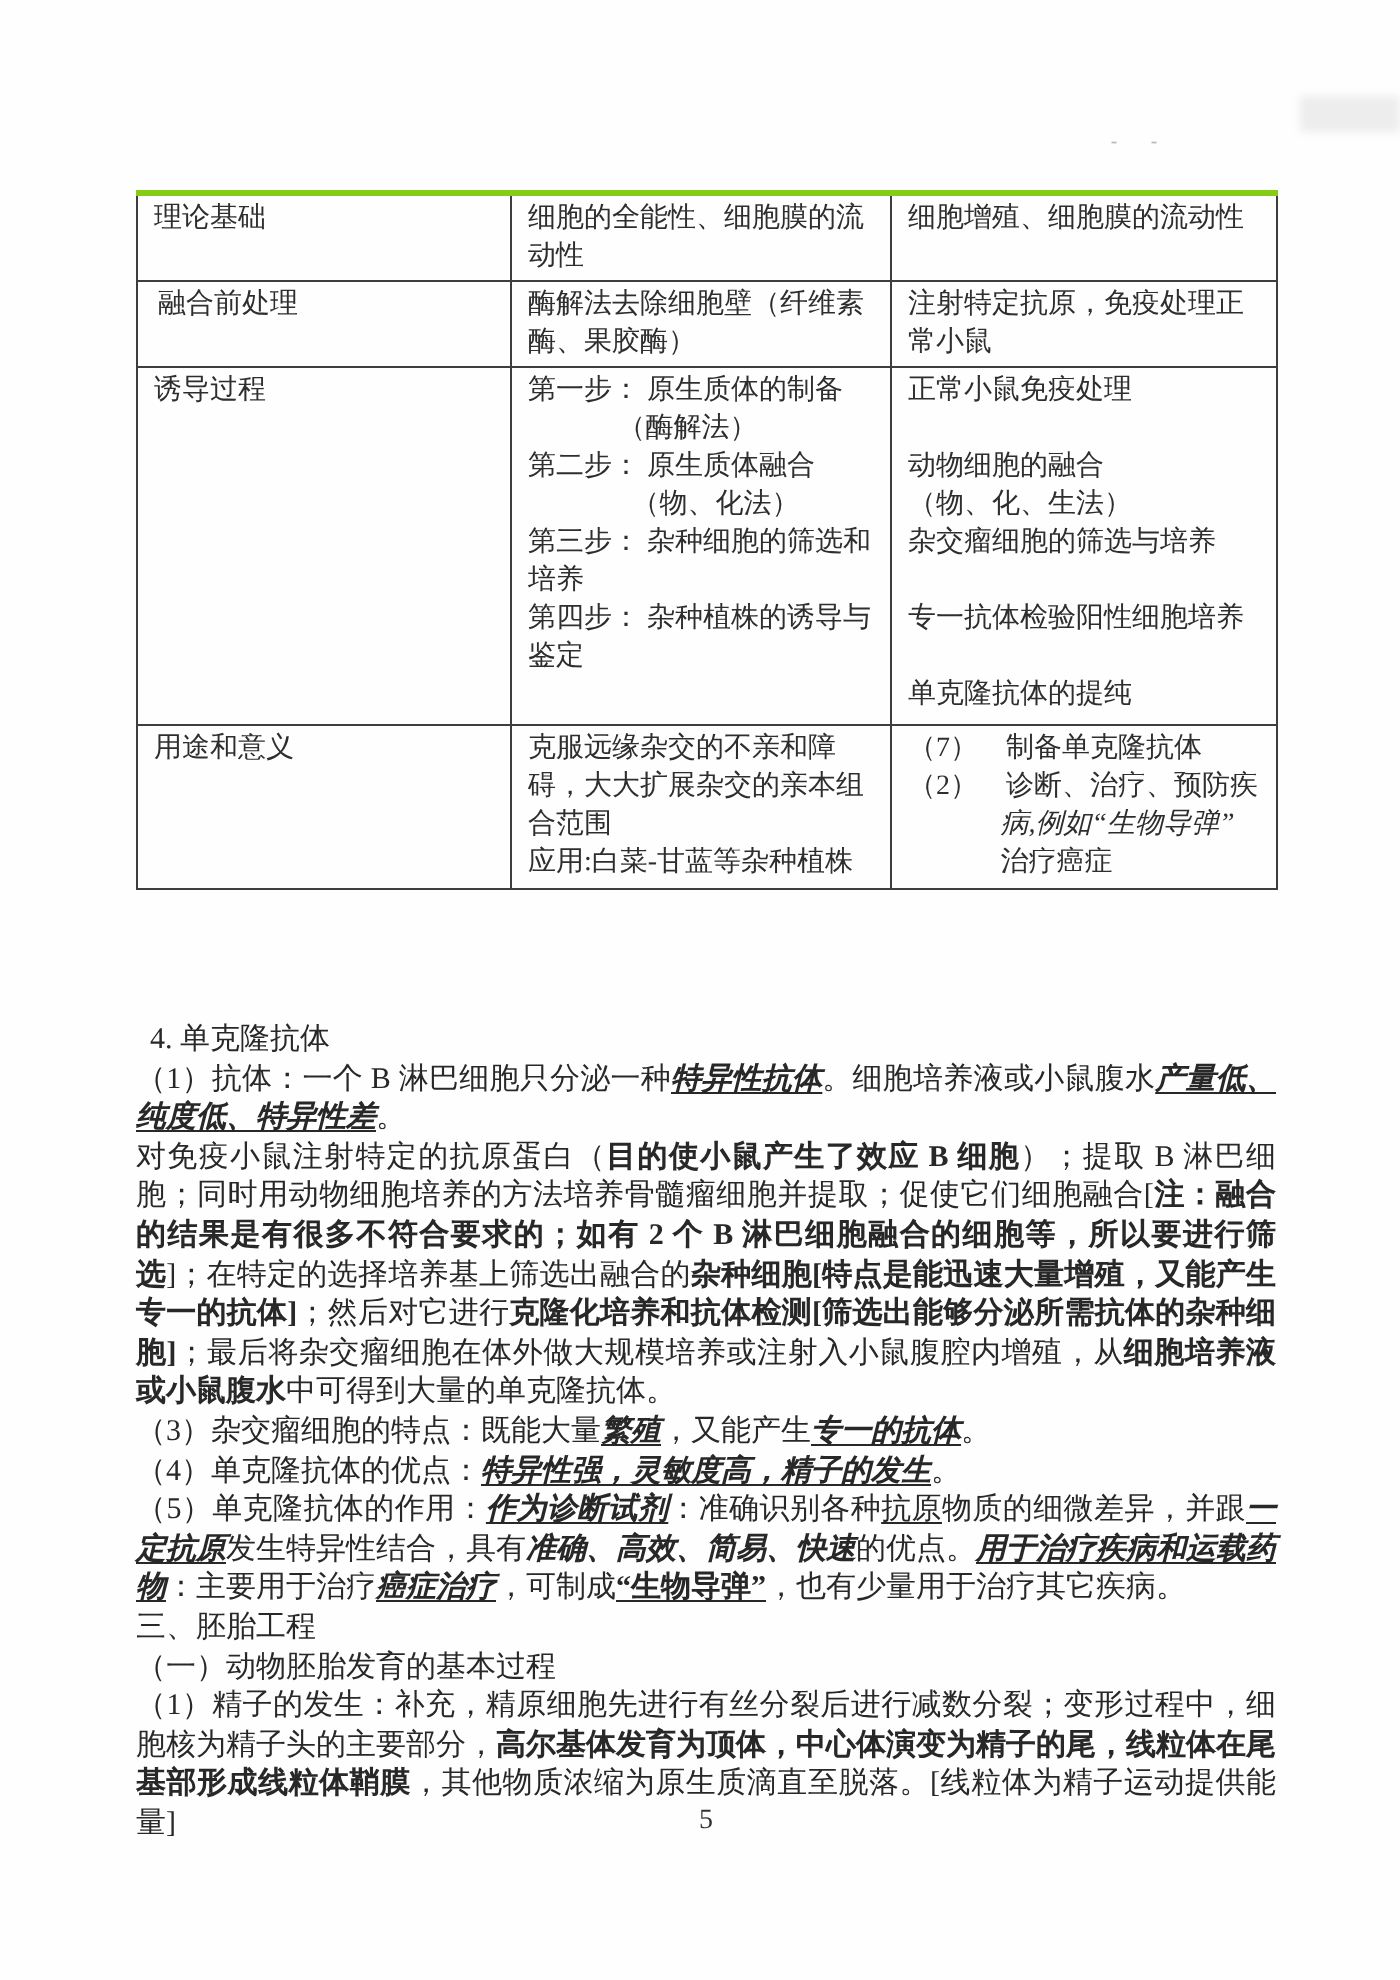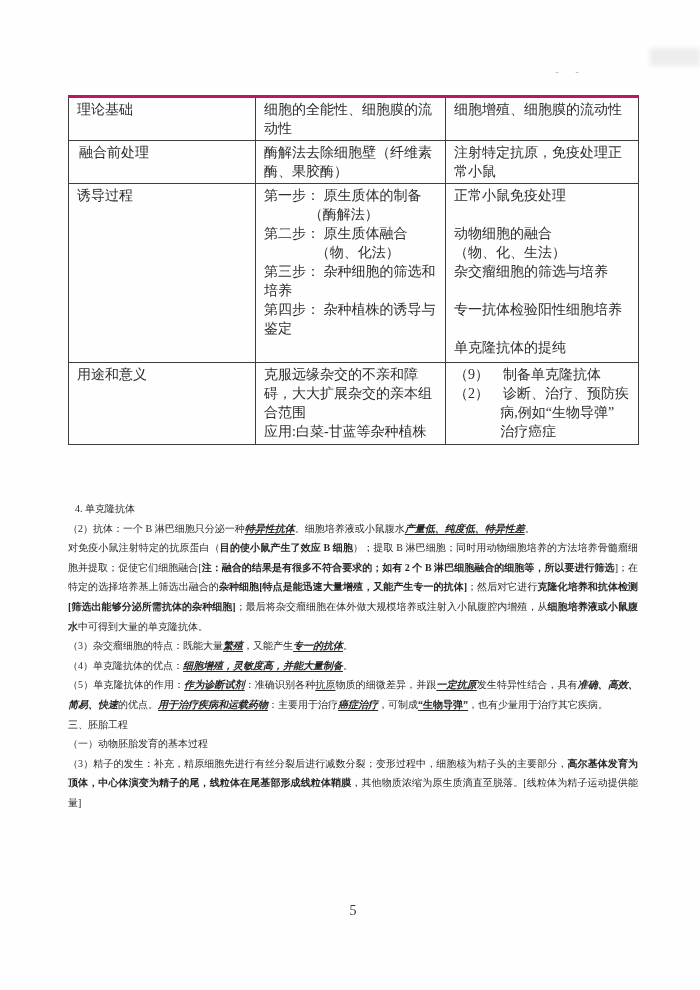--- a/index.html
+++ b/index.html
@@ -28,40 +28,40 @@
     background: #ededed;
     filter: blur(2px);
   }
 
   
   table.cmp {
     position: absolute; left: 68px; top: 95px;
     width: 570px;
     border-collapse: collapse;
     table-layout: fixed;
-    border-top: 3px solid #be185d;
+    border-top: 3px solid #84cc16;
   }
   table.cmp td {
     border: 1.5px solid #3e3e3e;
     vertical-align: top;
     padding: 2px 6px 2px 8px;
     font-size: 14px;
     line-height: 19px;
     color: #2e2e2e;
   }
   table.cmp col.c1 { width: 187px; }
   table.cmp col.c2 { width: 190px; }
   table.cmp col.c3 { width: 193px; }
   .cell-line { white-space: nowrap; }
 
   
   .notes {
-    position: absolute; left: 68px; top: 499px;
+    position: absolute; left: 68px; top: 511px;
     width: 570px;
-    font-size: 10px;
+    font-size: 15px;
     line-height: 19.6px;
     text-align: justify;
     color: #282828;
   }
   .notes p { margin: 0; }
   .notes p.h-indent { padding-left: 7px; text-align: left; }
   .seg-b { font-weight: bold; }
   .seg-i { font-style: italic; }
   .seg-u { text-decoration: underline; text-underline-offset: 2px; }
 
@@ -136,36 +136,36 @@
         </tr>
         <tr>
           <td style="height: 77px;">用途和意义</td>
           <td>
             <div class="cell-line">克服远缘杂交的不亲和障</div>
             <div class="cell-line">碍，大大扩展杂交的亲本组</div>
             <div class="cell-line">合范围</div>
             <div class="cell-line">应用:白菜-甘蓝等杂种植株</div>
           </td>
           <td>
-            <div class="cell-line">（9）　制备单克隆抗体</div>
+            <div class="cell-line">（7）　制备单克隆抗体</div>
             <div class="cell-line">（2）　诊断、治疗、预防疾</div>
-            <div class="cell-line" style="padding-left: 3.3em;">病,例如“生物导弹”</div>
+            <div class="cell-line" style="padding-left: 3.3em; font-style: italic;">病,例如“生物导弹”</div>
             <div class="cell-line" style="padding-left: 3.3em;">治疗癌症</div>
           </td>
         </tr>
       </tbody>
   </table>
 
   <div class="notes">
       <p class="h-indent"><span>4. 单克隆抗体</span></p>
-      <p><span>（2）抗体：一个 B 淋巴细胞只分泌一种</span><span class="seg-b seg-i seg-u">特异性抗体</span><span>。细胞培养液或小鼠腹水</span><span class="seg-b seg-i seg-u">产量低、纯度低、特异性差</span><span>。</span></p>
+      <p><span>（1）抗体：一个 B 淋巴细胞只分泌一种</span><span class="seg-b seg-i seg-u">特异性抗体</span><span>。细胞培养液或小鼠腹水</span><span class="seg-b seg-i seg-u">产量低、纯度低、特异性差</span><span>。</span></p>
       <p><span>对免疫小鼠注射特定的抗原蛋白（</span><span class="seg-b">目的使小鼠产生了效应 B 细胞</span><span>）；提取 B 淋巴细胞；同时用动物细胞培养的方法培养骨髓瘤细胞并提取；促使它们细胞融合[</span><span class="seg-b">注：融合的结果是有很多不符合要求的；如有 2 个 B 淋巴细胞融合的细胞等，所以要进行筛选</span><span>]；在特定的选择培养基上筛选出融合的</span><span class="seg-b">杂种细胞[特点是能迅速大量增殖，又能产生专一的抗体]</span><span>；然后对它进行</span><span class="seg-b">克隆化培养和抗体检测[筛选出能够分泌所需抗体的杂种细胞]</span><span>；最后将杂交瘤细胞在体外做大规模培养或注射入小鼠腹腔内增殖，从</span><span class="seg-b">细胞培养液或小鼠腹水</span><span>中可得到大量的单克隆抗体。</span></p>
       <p><span>（3）杂交瘤细胞的特点：既能大量</span><span class="seg-b seg-i seg-u">繁殖</span><span>，又能产生</span><span class="seg-b seg-i seg-u">专一的抗体</span><span>。</span></p>
-      <p><span>（4）单克隆抗体的优点：</span><span class="seg-b seg-i seg-u">细胞增殖，灵敏度高，并能大量制备</span><span>。</span></p>
+      <p><span>（4）单克隆抗体的优点：</span><span class="seg-b seg-i seg-u">特异性强，灵敏度高，精子的发生</span><span>。</span></p>
       <p><span>（5）单克隆抗体的作用：</span><span class="seg-b seg-i seg-u">作为诊断试剂</span><span>：准确识别各种</span><span class="seg-u">抗原</span><span>物质的细微差异，并跟</span><span class="seg-b seg-i seg-u">一定抗原</span><span>发生特异性结合，具有</span><span class="seg-b seg-i">准确、高效、简易、快速</span><span>的优点。</span><span class="seg-b seg-i seg-u">用于治疗疾病和运载药物</span><span>：主要用于治疗</span><span class="seg-b seg-i seg-u">癌症治疗</span><span>，可制成</span><span class="seg-b seg-u">“生物导弹”</span><span>，也有少量用于治疗其它疾病。</span></p>
       <p><span>三、胚胎工程</span></p>
       <p><span>（一）动物胚胎发育的基本过程</span></p>
-      <p><span>（3）精子的发生：补充，精原细胞先进行有丝分裂后进行减数分裂；变形过程中，细胞核为精子头的主要部分，</span><span class="seg-b">高尔基体发育为顶体，中心体演变为精子的尾，线粒体在尾基部形成线粒体鞘膜</span><span>，其他物质浓缩为原生质滴直至脱落。[线粒体为精子运动提供能量]</span></p>
+      <p><span>（1）精子的发生：补充，精原细胞先进行有丝分裂后进行减数分裂；变形过程中，细胞核为精子头的主要部分，</span><span class="seg-b">高尔基体发育为顶体，中心体演变为精子的尾，线粒体在尾基部形成线粒体鞘膜</span><span>，其他物质浓缩为原生质滴直至脱落。[线粒体为精子运动提供能量]</span></p>
     </div>
 
   <div class="pageno">5</div>
 
 </div>
 
 </body></html>

